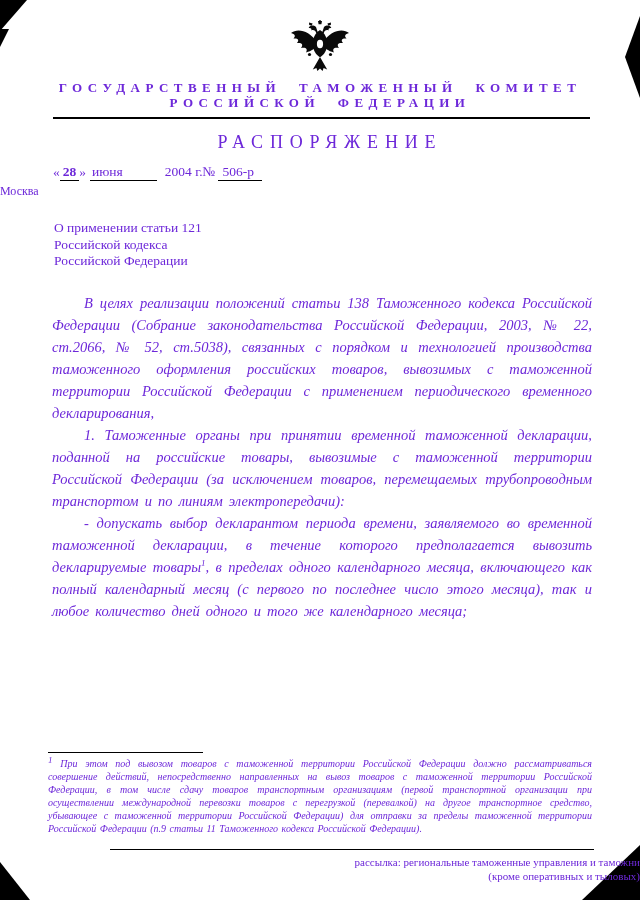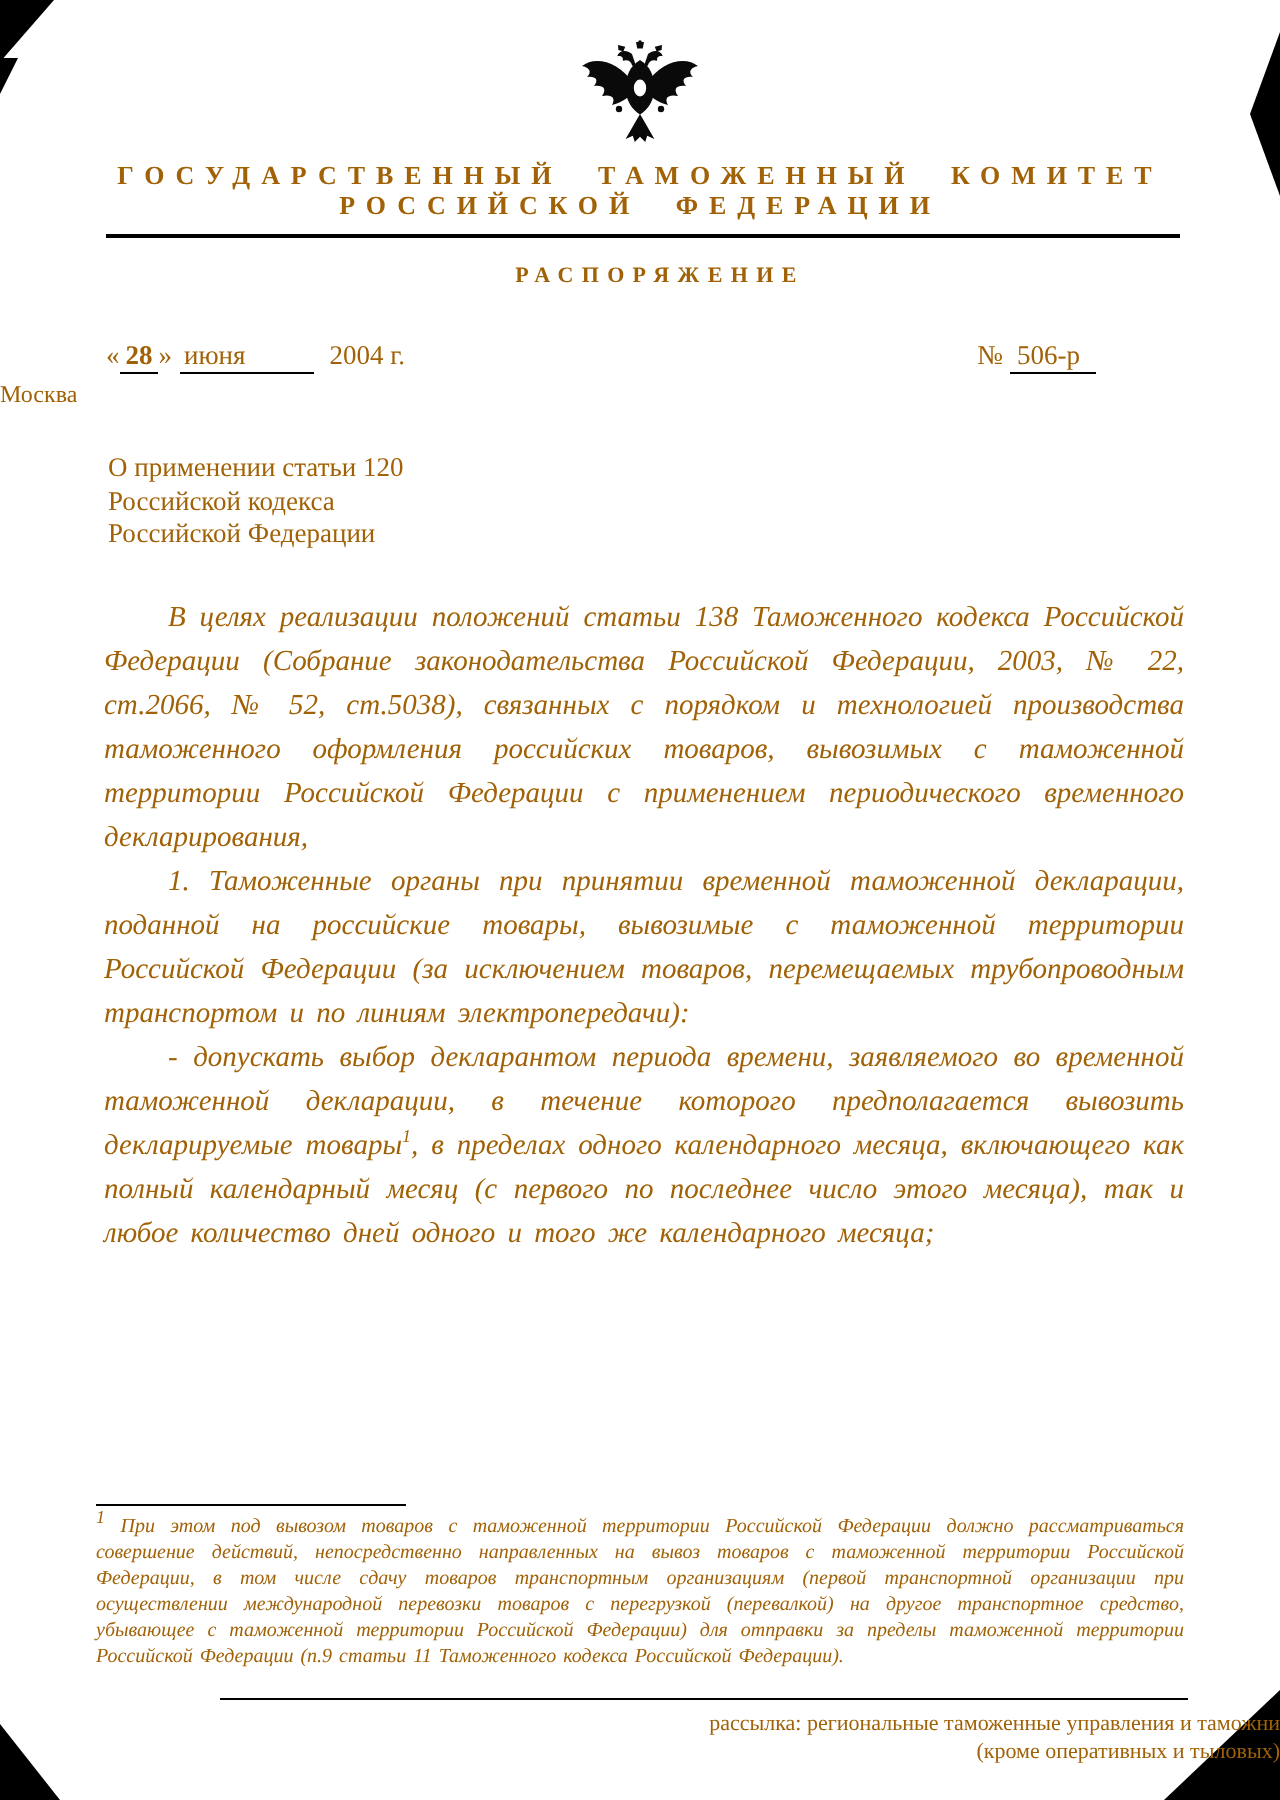--- a/index.html
+++ b/index.html
@@ -1,40 +1,40 @@
 <!DOCTYPE html>
 <html><head>
 <meta charset="utf-8">
 <style>
   html, body { margin: 0; padding: 0; background: #ffffff; }
   .page {
     position: relative;
     width: 640px; height: 900px;
     background: #ffffff;
-    color: #a16207;
+    color: #6d28d9;
     font-family: "Liberation Serif", serif;
     overflow: hidden;
   }
   
   .artifact { position: absolute; background: #000; }
   .artifact.tl  { left: 0; top: 0; width: 27px; height: 31px; clip-path: polygon(0 0, 100% 0, 0 100%); }
   .artifact.tl2 { left: 0; top: 29px; width: 9px; height: 18px; clip-path: polygon(0 0, 100% 0, 0 100%); }
   .artifact.tr  { right: 0; top: 16px; width: 15px; height: 82px; clip-path: polygon(100% 0, 100% 100%, 0 50%); }
   .artifact.bl  { left: 0; bottom: 0; width: 30px; height: 38px; clip-path: polygon(0 0, 100% 100%, 0 100%); }
   .artifact.br  { right: 0; bottom: 0; width: 58px; height: 55px; clip-path: polygon(100% 0, 100% 100%, 0 100%); }
 
   .emblem { display: flex; justify-content: center; padding-top: 20px; }
 
   .org { margin-top: 6px; text-align: center; font-weight: bold; font-size: 13px; line-height: 15px;
          letter-spacing: 0.42em; word-spacing: 0.7em; }
   .rule { margin: 7px 50px 0 53px; border-top: 2.5px solid #000; height: 0; }
 
-  .doc-title { margin-top: 13px; text-align: center; font-weight: bold; font-size: 11px; letter-spacing: 0.38em; margin-left: 20px; }
+  .doc-title { margin-top: 13px; text-align: center; font-weight: normal; font-size: 18px; letter-spacing: 0.38em; margin-left: 20px; }
 
-  .date-row { display: flex; justify-content: space-between; margin: 26px 48px 0 53px; font-size: 13.5px; height: 19px; gap: 40px; }
+  .date-row { display: flex; justify-content: flex-start; margin: 11px 48px 0 53px; font-size: 13.5px; height: 19px; }
   .date-right { padding-right: 44px; }
   .ufield { display: inline-block; border-bottom: 1px solid #000; }
   .ufield.day { padding: 0 3px; font-weight: bold; }
   .ufield.month { padding: 0 34px 0 2px; margin-left: 4px; }
   .ufield.num { padding: 0 8px 0 4px; margin-left: 3px; }
   .yr { margin-left: 8px; }
 
   .city { margin-top: 1px; font-size: 12px; }
 
   .subject { margin: 21px 0 0 54px; font-size: 13.5px; line-height: 16.5px; }
@@ -99,21 +99,21 @@
       <span>«</span><span class="ufield day">28</span><span>»</span><span class="ufield month">июня</span><span class="yr">2004 г.</span>
     </div>
     <div class="date-right">
       <span>№</span><span class="ufield num">506-р</span>
     </div>
   </div>
 
   <div class="city">Москва</div>
 
   <div class="subject">
-    <div>О применении статьи 120</div>
+    <div>О применении статьи 121</div>
     <div>Российской кодекса</div>
     <div>Российской Федерации</div>
   </div>
 
   <div class="bodytext">
     <p class="indent">В целях реализации положений статьи 138 Таможенного кодекса Российской Федерации (Собрание законодательства Российской Федерации, 2003, № 22, ст.2066, № 52, ст.5038), связанных с порядком и технологией производства таможенного оформления российских товаров, вывозимых с таможенной территории Российской Федерации с применением периодического временного декларирования,</p>
     <p class="indent">1. Таможенные органы при принятии временной таможенной декларации, поданной на российские товары, вывозимые с таможенной территории Российской Федерации (за исключением товаров, перемещаемых трубопроводным транспортом и по линиям электропередачи):</p>
     <p class="indent"><span>- допускать выбор декларантом периода времени, заявляемого во временной таможенной декларации, в течение которого предполагается вывозить декларируемые товары</span><sup class="fnref">1</sup><span>, в пределах одного календарного месяца, включающего как полный календарный месяц (с первого по последнее число этого месяца), так и любое количество дней одного и того же календарного месяца;</span></p>
   </div>
 

